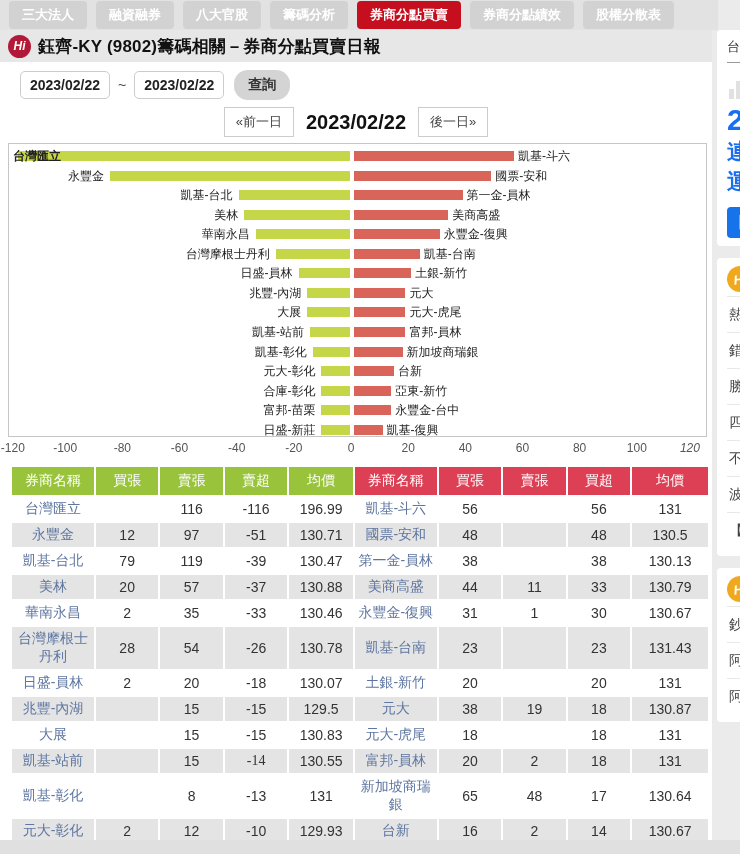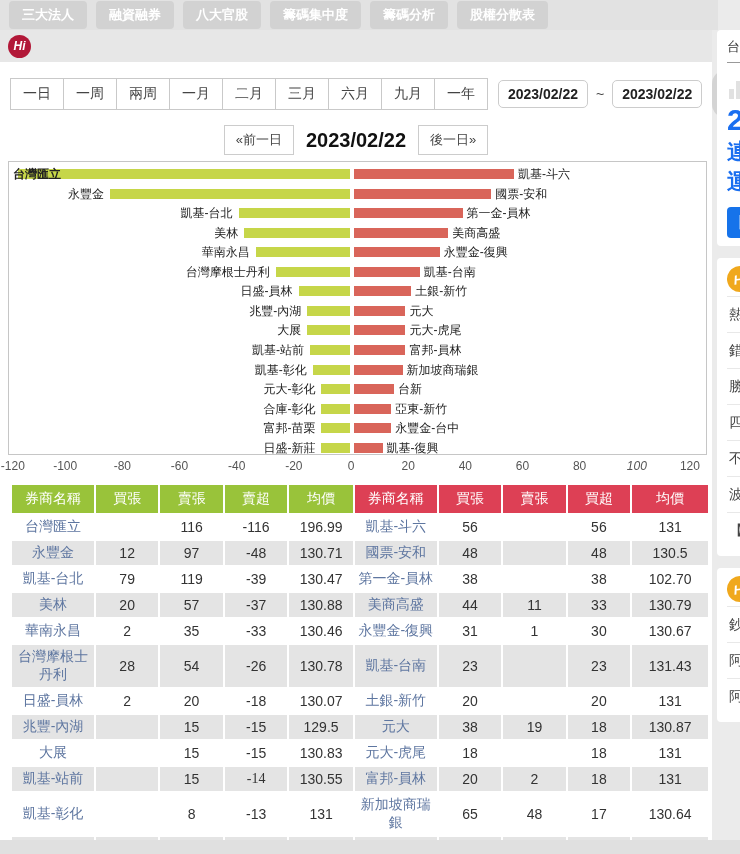--- a/index.html
+++ b/index.html
@@ -85,42 +85,33 @@
 </style>
 </head>
 <body>
 
 <div class="page">
 
   <div class="topnav">
       <button class="nav-btn">三大法人</button>
       <button class="nav-btn">融資融券</button>
       <button class="nav-btn">八大官股</button>
-      <button class="nav-btn">籌碼集中度</button>
       <button class="nav-btn">籌碼分析</button>
+      <button class="nav-btn active">券商分點買賣</button>
+      <button class="nav-btn">券商分點績效</button>
       <button class="nav-btn">股權分散表</button>
     </div>
 
   <div class="titlebar">
     <div class="hi-logo">Hi</div>
+    <div class="page-title">鈺齊-KY (9802)籌碼相關－券商分點買賣日報</div>
   </div>
 
   <div class="main">
     <div class="controls">
-      <div class="tabs">
-          <div class="tab">一日</div>
-          <div class="tab">一周</div>
-          <div class="tab">兩周</div>
-          <div class="tab">一月</div>
-          <div class="tab">二月</div>
-          <div class="tab">三月</div>
-          <div class="tab">六月</div>
-          <div class="tab">九月</div>
-          <div class="tab">一年</div>
-        </div>
       <input class="date-input" readonly="" value="2023/02/22" style="">
       <span class="tilde">~</span>
       <input class="date-input" readonly="" value="2023/02/22" style="">
       <button class="search-btn">查詢</button>
     </div>
 
     <div class="datenav">
       <button class="daynav-btn">«前一日</button>
       <div class="current-date">2023/02/22</div>
       <button class="daynav-btn">後一日»</button>
@@ -193,22 +184,22 @@
         <span class="tick" style="left: 57.2px;">-100</span>
         <span class="tick" style="left: 114.36px;">-80</span>
         <span class="tick" style="left: 171.52px;">-60</span>
         <span class="tick" style="left: 228.68px;">-40</span>
         <span class="tick" style="left: 285.84px;">-20</span>
         <span class="tick" style="left: 343px;">0</span>
         <span class="tick" style="left: 400.16px;">20</span>
         <span class="tick" style="left: 457.32px;">40</span>
         <span class="tick" style="left: 514.48px;">60</span>
         <span class="tick" style="left: 571.64px;">80</span>
-        <span class="tick" style="left: 628.8px; font-style: italic;">100</span>
-        <span class="tick" style="left: 685.96px; transform: translateX(-70%);">120</span>
+        <span class="tick" style="left: 628.8px;">100</span>
+        <span class="tick" style="left: 685.96px; transform: translateX(-70%); font-style: italic;">120</span>
       </div>
 
     <table class="broker-table">
       <thead>
           <tr>
             <th class="g">券商名稱</th>
             <th class="g">買張</th>
             <th class="g">賣張</th>
             <th class="g">賣超</th>
             <th class="g">均價</th>
@@ -229,39 +220,39 @@
             <td class="name" style="width: 80px;">凱基-斗六</td>
             <td style="width: 61px;">56</td>
             <td style="width: 61px;"></td>
             <td style="width: 61px;">56</td>
             <td style="width: 74px;">131</td>
           </tr>
           <tr class="even">
             <td class="name" style="width: 80px;">永豐金</td>
             <td style="width: 61px;">12</td>
             <td style="width: 61px;">97</td>
-            <td style="width: 61px;">-48</td>
+            <td style="width: 61px;">-51</td>
             <td style="width: 62px;">130.71</td>
             <td class="name" style="width: 80px;">國票-安和</td>
             <td style="width: 61px;">48</td>
             <td style="width: 61px;"></td>
             <td style="width: 61px;">48</td>
             <td style="width: 74px;">130.5</td>
           </tr>
           <tr class="odd">
             <td class="name" style="width: 80px;">凱基-台北</td>
             <td style="width: 61px;">79</td>
             <td style="width: 61px;">119</td>
             <td style="width: 61px;">-39</td>
             <td style="width: 62px;">130.47</td>
             <td class="name" style="width: 80px;">第一金-員林</td>
             <td style="width: 61px;">38</td>
             <td style="width: 61px;"></td>
             <td style="width: 61px;">38</td>
-            <td style="width: 74px;">102.70</td>
+            <td style="width: 74px;">130.13</td>
           </tr>
           <tr class="even">
             <td class="name" style="width: 80px;">美林</td>
             <td style="width: 61px;">20</td>
             <td style="width: 61px;">57</td>
             <td style="width: 61px;">-37</td>
             <td style="width: 62px;">130.88</td>
             <td class="name" style="width: 80px;">美商高盛</td>
             <td style="width: 61px;">44</td>
             <td style="width: 61px;">11</td>

